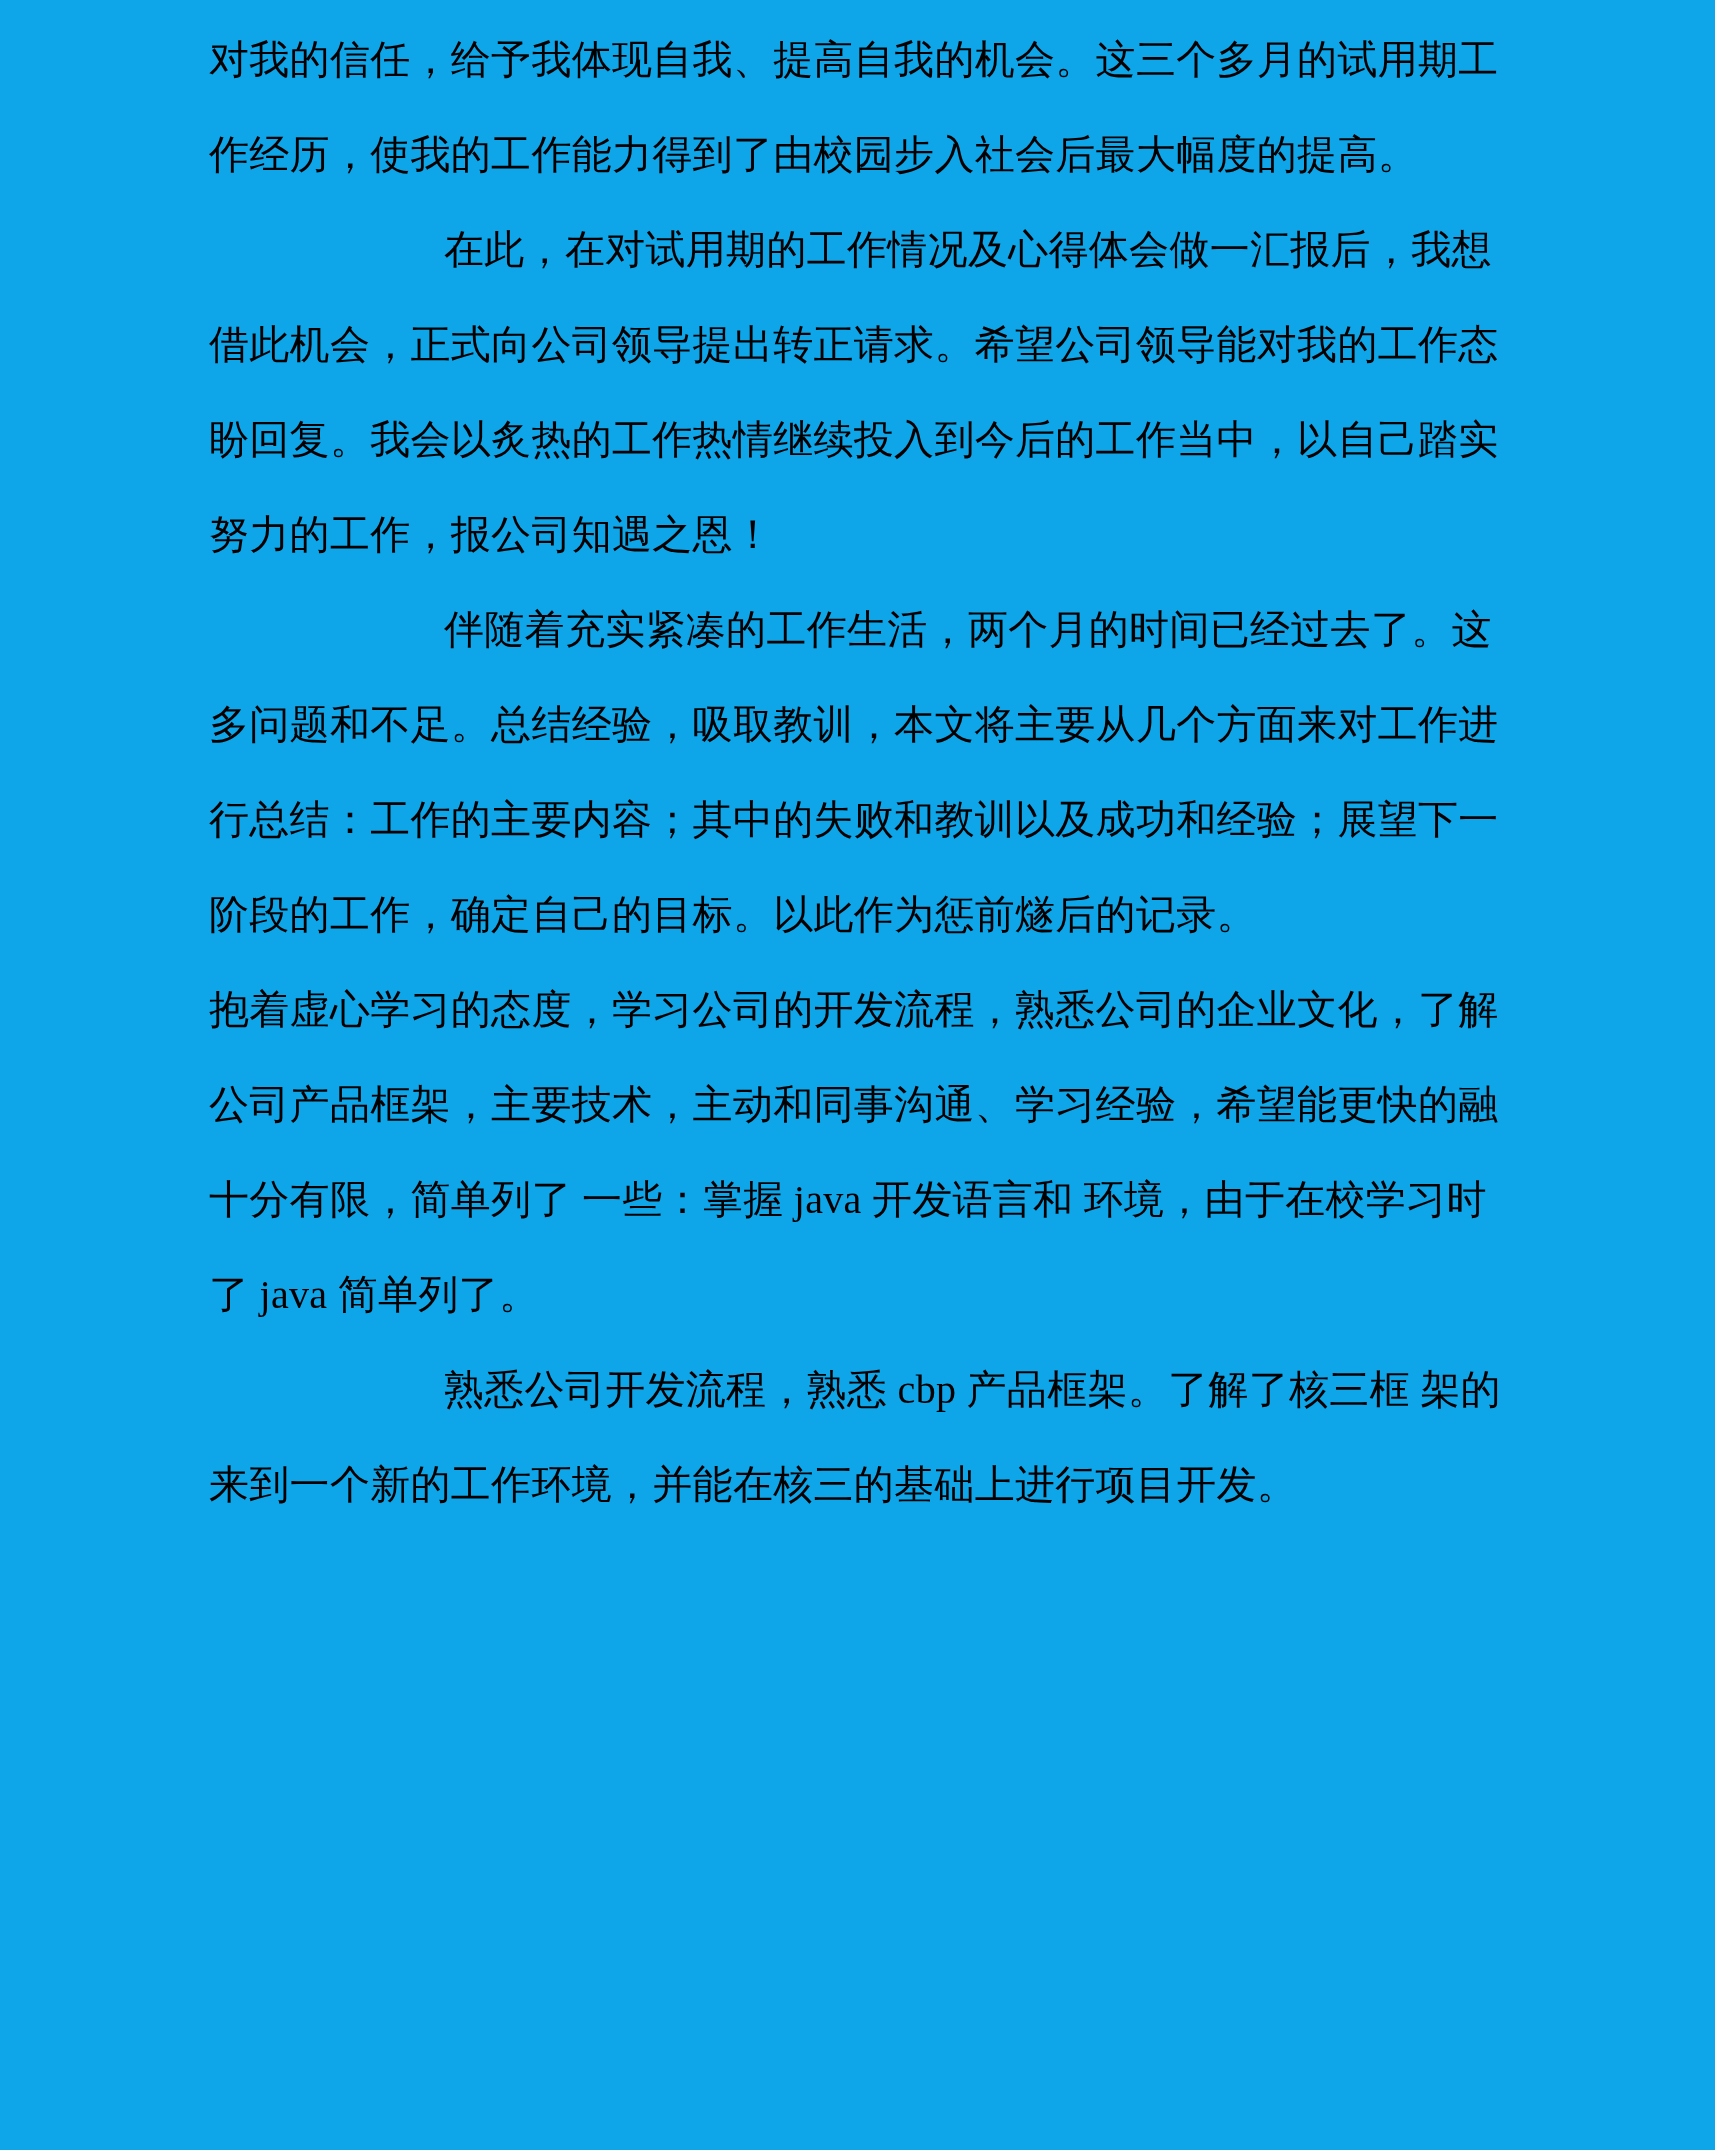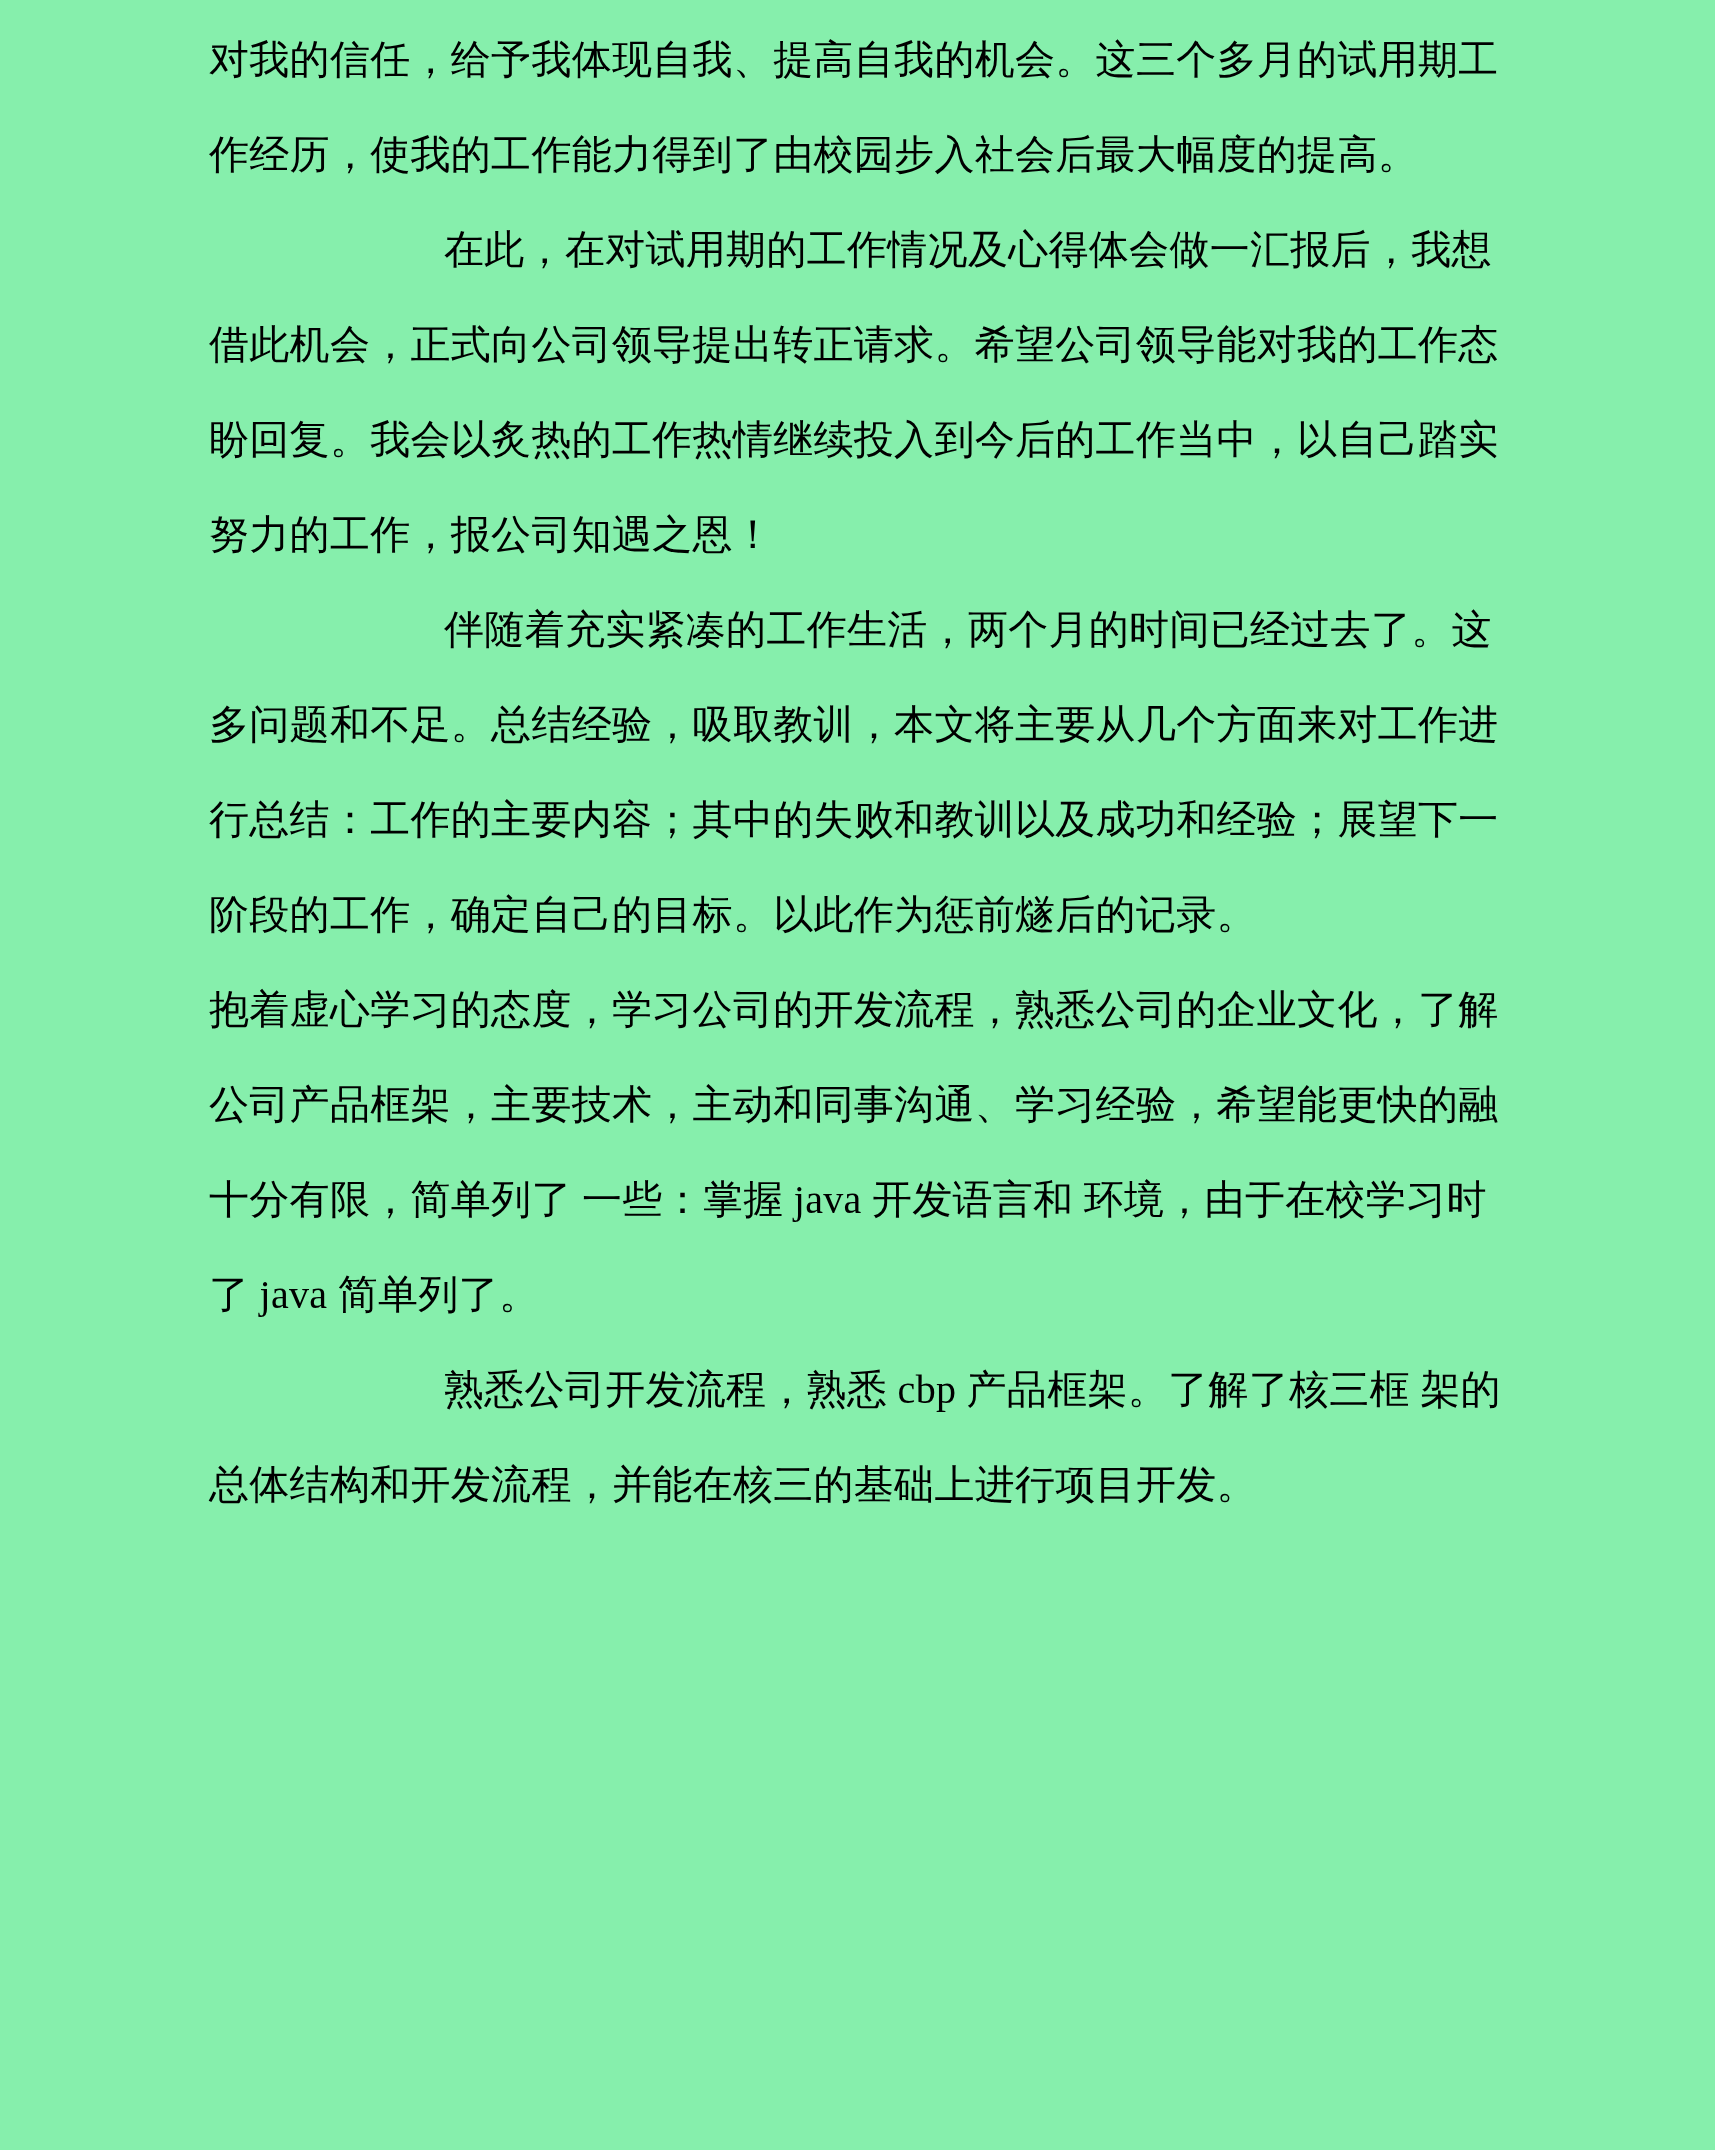--- a/index.html
+++ b/index.html
@@ -5,21 +5,21 @@
   html, body {
     margin: 0;
     padding: 0;
     background: #ffffff;
   }
   .page {
     position: relative;
     box-sizing: border-box;
     width: 1715px;
     height: 2151px;
-    background: #86efac;
+    background: #0ea5e9;
     padding: 11.7px 196px 0 209px;
     overflow: hidden;
   }
   p.line {
     margin: 0;
     padding: 0;
     font-family: "Liberation Serif", sans-serif;
     font-size: 40px;
     line-height: 95px;
     letter-spacing: 0.3px;
@@ -42,15 +42,15 @@
   <p class="line">努力的工作，报公司知遇之恩！</p>
   <p class="line indent">伴随着充实紧凑的工作生活，两个月的时间已经过去了。这</p>
   <p class="line">多问题和不足。总结经验，吸取教训，本文将主要从几个方面来对工作进</p>
   <p class="line">行总结：工作的主要内容；其中的失败和教训以及成功和经验；展望下一</p>
   <p class="line">阶段的工作，确定自己的目标。以此作为惩前燧后的记录。</p>
   <p class="line">抱着虚心学习的态度，学习公司的开发流程，熟悉公司的企业文化，了解</p>
   <p class="line">公司产品框架，主要技术，主动和同事沟通、学习经验，希望能更快的融</p>
   <p class="line">十分有限，简单列了 一些：掌握 java 开发语言和 环境，由于在校学习时</p>
   <p class="line">了 java 简单列了。</p>
   <p class="line indent">熟悉公司开发流程，熟悉 cbp 产品框架。了解了核三框 架的</p>
-  <p class="line">总体结构和开发流程，并能在核三的基础上进行项目开发。</p>
+  <p class="line">来到一个新的工作环境，并能在核三的基础上进行项目开发。</p>
 </div>
 
 
 </body></html>

